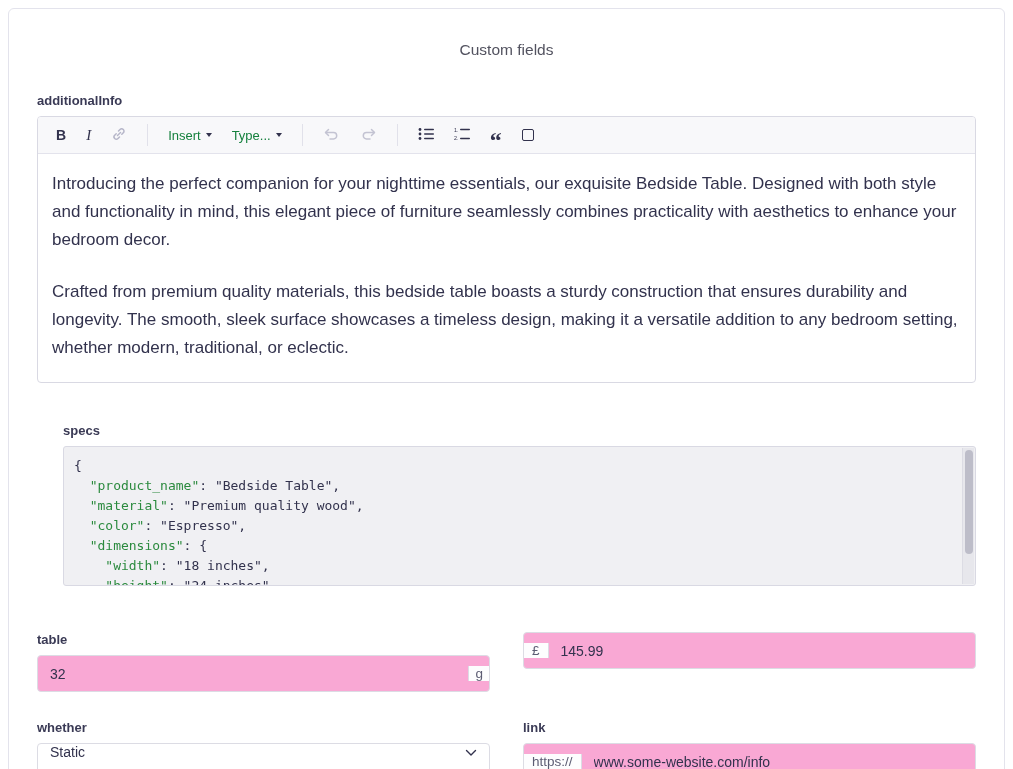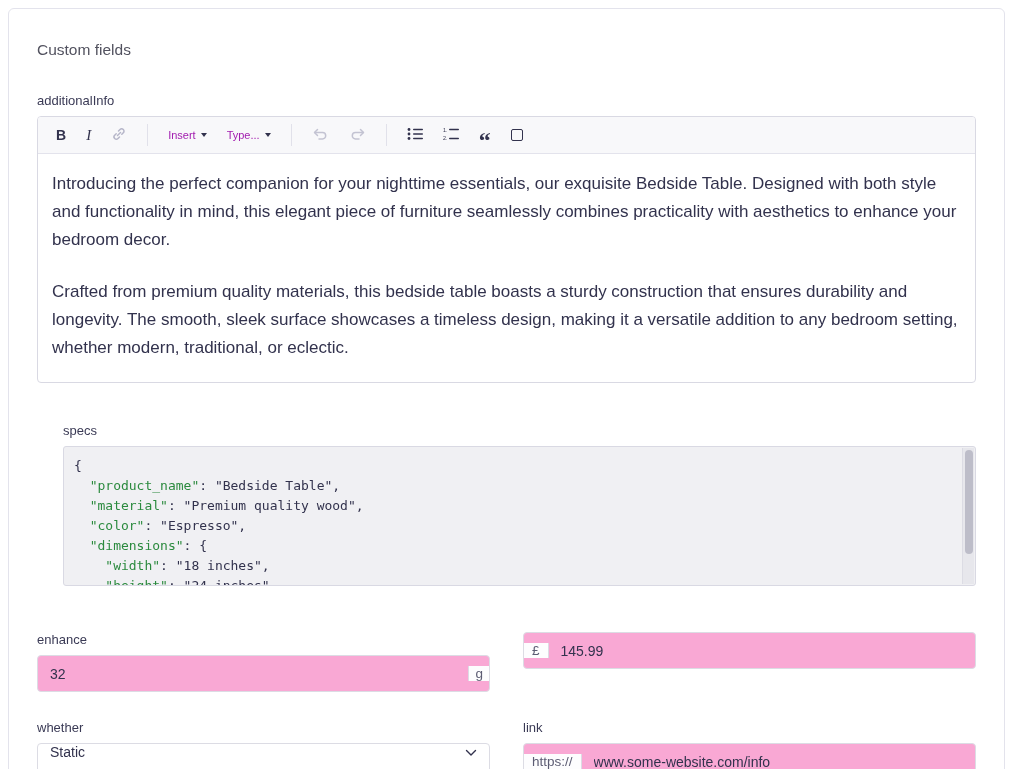--- a/index.html
+++ b/index.html
@@ -15,26 +15,28 @@
     border: 1px solid #e3e3ec;
     border-radius: 6px;
     padding: 26px 28px 30px 28px;
     min-height: 750px;
   }
   .section-title {
     font-size: 15.5px;
     font-weight: 500;
     color: #52525f;
     margin: 6px 0 34px 0;
+    text-align: center;
   }
   .field-label {
     display: block;
     font-size: 13px;
     color: #3a3a55;
     margin-bottom: 8px;
+    font-weight: bold;
   }
   
   .rte {
     border: 1px solid #d9d9e3;
     border-radius: 4px;
     overflow: hidden;
     background: #fff;
   }
   .rte-toolbar {
     display: flex;
@@ -60,21 +62,21 @@
   }
   .tb-btn.bold { font-weight: 700; }
   .tb-btn.italic { font-style: italic; font-family: "Liberation Serif", serif; font-size: 15px; }
   .tb-btn.disabled { color: #b6b6c9; cursor: default; }
   .tb-sep {
     width: 1px; height: 22px;
     background: #e1e1ea;
     margin: 0 8px;
     flex: 0 0 1px;
   }
-  .tb-dd { font-size: 11px; color: #a21caf; align-items: center; }
+  .tb-dd { font-size: 13px; color: #15803d; align-items: center; }
   .caret-down {
     width: 0; height: 0;
     border-left: 3.5px solid transparent;
     border-right: 3.5px solid transparent;
     border-top: 4px solid #32324d;
     display: inline-block;
   }
   .tb-quote {
     font-family: "Liberation Serif", serif;
     font-size: 24px;
@@ -276,21 +278,21 @@
       <div class="code-line"><span class="code-key">    "width"</span><span class="code-rest">: "18 inches",</span></div>
       <div class="code-line"><span class="code-key">    "height"</span><span class="code-rest">: "24 inches",</span></div>
       <div class="code-scrollbar">
         <div class="code-scroll-thumb"></div>
       </div>
     </div>
   </div>
 
   <div class="grid-row">
     <div class="field">
-      <label class="field-label">enhance</label>
+      <label class="field-label">table</label>
       <div class="input-group">
         <input type="text" value="32" style="">
         <span class="addon suffix">g</span>
       </div>
     </div>
     <div class="field">
       <div class="input-group">
         <span class="addon prefix">£</span>
         <input type="text" value="145.99" style="">
       </div>

